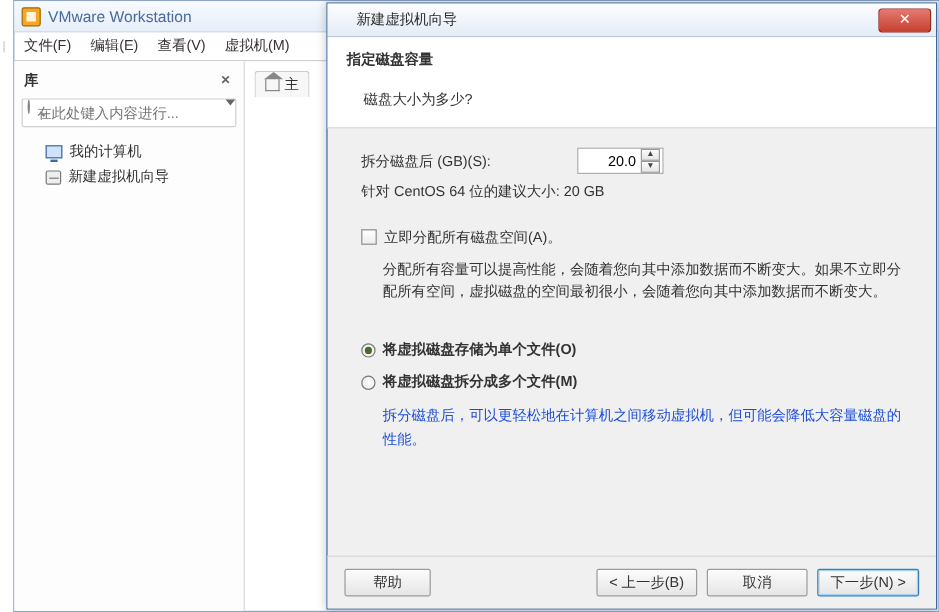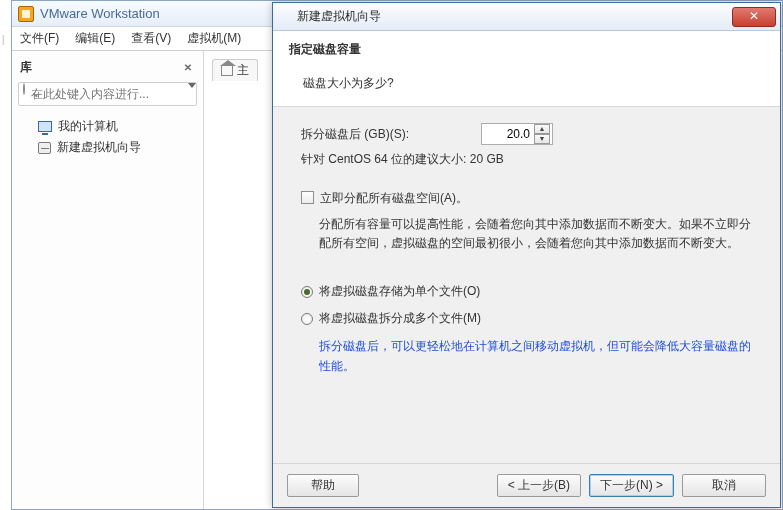--- a/index.html
+++ b/index.html
@@ -58,21 +58,21 @@
 .disk-size-input { width: 72px; height: 22px; border: 1px solid #abadb3; background: #fff; display: inline-flex; align-items: center; justify-content: flex-end; padding-right: 2px; position: relative; }
 .disk-size-input input { border: none; width: 50px; text-align: right; font-size: 12px; outline: none; background: transparent; }
 .spinner { width: 16px; display: flex; flex-direction: column; margin-left: 2px; }
 .sp-btn { height: 10px; border: 1px solid #9a9a9a; background: linear-gradient(#fafafa,#e6e6e6); font-size: 7px; line-height: 8px; text-align: center; color: #444; }
 .rec-text { color: #333; margin-bottom: 22px; }
 
 .checkbox-row { display: flex; align-items: flex-start; gap: 6px; margin-bottom: 8px; }
 .chk { width: 13px; height: 13px; border: 1px solid #8e8e8e; background: linear-gradient(#fff,#ececec); margin-top: 1px; }
 .desc { color: #333; line-height: 1.6; padding-left: 18px; padding-right: 4px; margin-bottom: 30px; }
 
-.radio-row { display: flex; align-items: center; gap: 6px; margin-bottom: 10px; }
+.radio-row { display: flex; align-items: center; gap: 6px; margin-bottom: 10px; font-weight: bold; }
 .radio { width: 12px; height: 12px; border: 1px solid #7a7a7a; border-radius: 50%; background: radial-gradient(#fff,#e8e8e8); position: relative; }
 .radio.checked::after { content: ""; position: absolute; inset: 2px; background: #4a6a2a; border-radius: 50%; }
 .radio-desc { padding-left: 18px; padding-right: 4px; color: #1d4ed8; line-height: 1.6; }
 
 .dlg-footer { position: absolute; left: 0; right: 0; bottom: 0; height: 44px; border-top: 1px solid #d6d6d6; display: flex; align-items: center; padding: 0 14px; gap: 8px; background: #f0f0f0; }
 .footer-spacer { flex: 1; }
 .btn { height: 23px; min-width: 84px; padding: 0 10px; border: 1px solid #9a9a9a; background: linear-gradient(#fcfcfc,#e5e5e5); border-radius: 2px; font-size: 12px; cursor: default; display: inline-flex; align-items: center; justify-content: center; }
 .btn.primary { border: 1px solid #3c7fb1; box-shadow: inset 0 0 0 1px #a3d3f3; }
 .btn.help { min-width: 72px; }
 </style>
@@ -159,16 +159,16 @@
     <div class="radio-row">
       <span class="radio"></span>
       <span>将虚拟磁盘拆分成多个文件(M)</span>
     </div>
     <div class="radio-desc">拆分磁盘后，可以更轻松地在计算机之间移动虚拟机，但可能会降低大容量磁盘的性能。</div>
   </div>
   <div class="dlg-footer">
     <span class="btn help">帮助</span>
     <span class="footer-spacer"></span>
     <span class="btn">&lt; 上一步(B)</span>
+    <span class="btn">取消</span>
     <span class="btn primary">下一步(N) &gt;</span>
-    <span class="btn">取消</span>
   </div>
 </div>
 
 </body></html>

